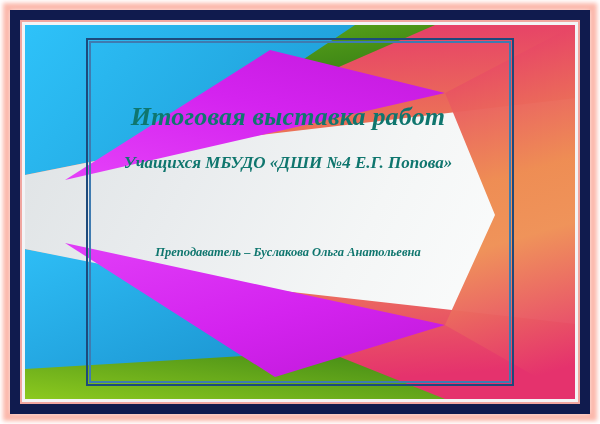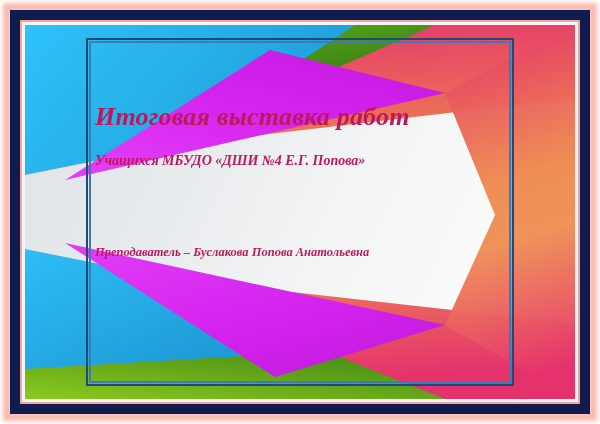--- a/index.html
+++ b/index.html
@@ -87,43 +87,44 @@
     width: 422px; height: 342px;
     box-sizing: border-box;
     border: 2px solid #3f7bb0;
     background: transparent;
     pointer-events: none;
   }
 
   
   .text-layer {
     position: absolute;
-    left: 95px; top: 45px;
+    left: 83px; top: 45px;
     width: 410px; height: 334px;
-    color: #be185d;
+    text-align: center;
+    color: #0f766e;
     pointer-events: none;
   }
 
   .title {
     position: absolute;
     left: 0; top: 58px;
     width: 100%;
     font-size: 26px;
     font-weight: bold;
     font-style: italic;
     letter-spacing: 0.2px;
     line-height: 1.05;
     white-space: nowrap;
   }
 
   .subtitle {
     position: absolute;
     left: 0; top: 107px;
     width: 100%;
-    font-size: 14px;
+    font-size: 17px;
     font-weight: bold;
     font-style: italic;
     line-height: 1.35;
   }
   .subtitle .ln { display: block; white-space: nowrap; }
 
   .teacher {
     position: absolute;
     left: 0; top: 200px;
     width: 100%;
@@ -218,17 +219,17 @@
   <div class="inner-frame-outer"></div>
   <div class="inner-frame-inner"></div>
 
   <div class="text-layer">
     <div class="title">Итоговая выставка работ</div>
 
     <div class="subtitle">
       <span class="ln">Учащихся МБУДО «ДШИ №4 Е.Г. Попова»</span>
     </div>
 
-    <div class="teacher">Преподаватель – Буслакова Попова Анатольевна</div>
+    <div class="teacher">Преподаватель – Буслакова Ольга Анатольевна</div>
 
   </div>
 
 </div>
 
 </body></html>

